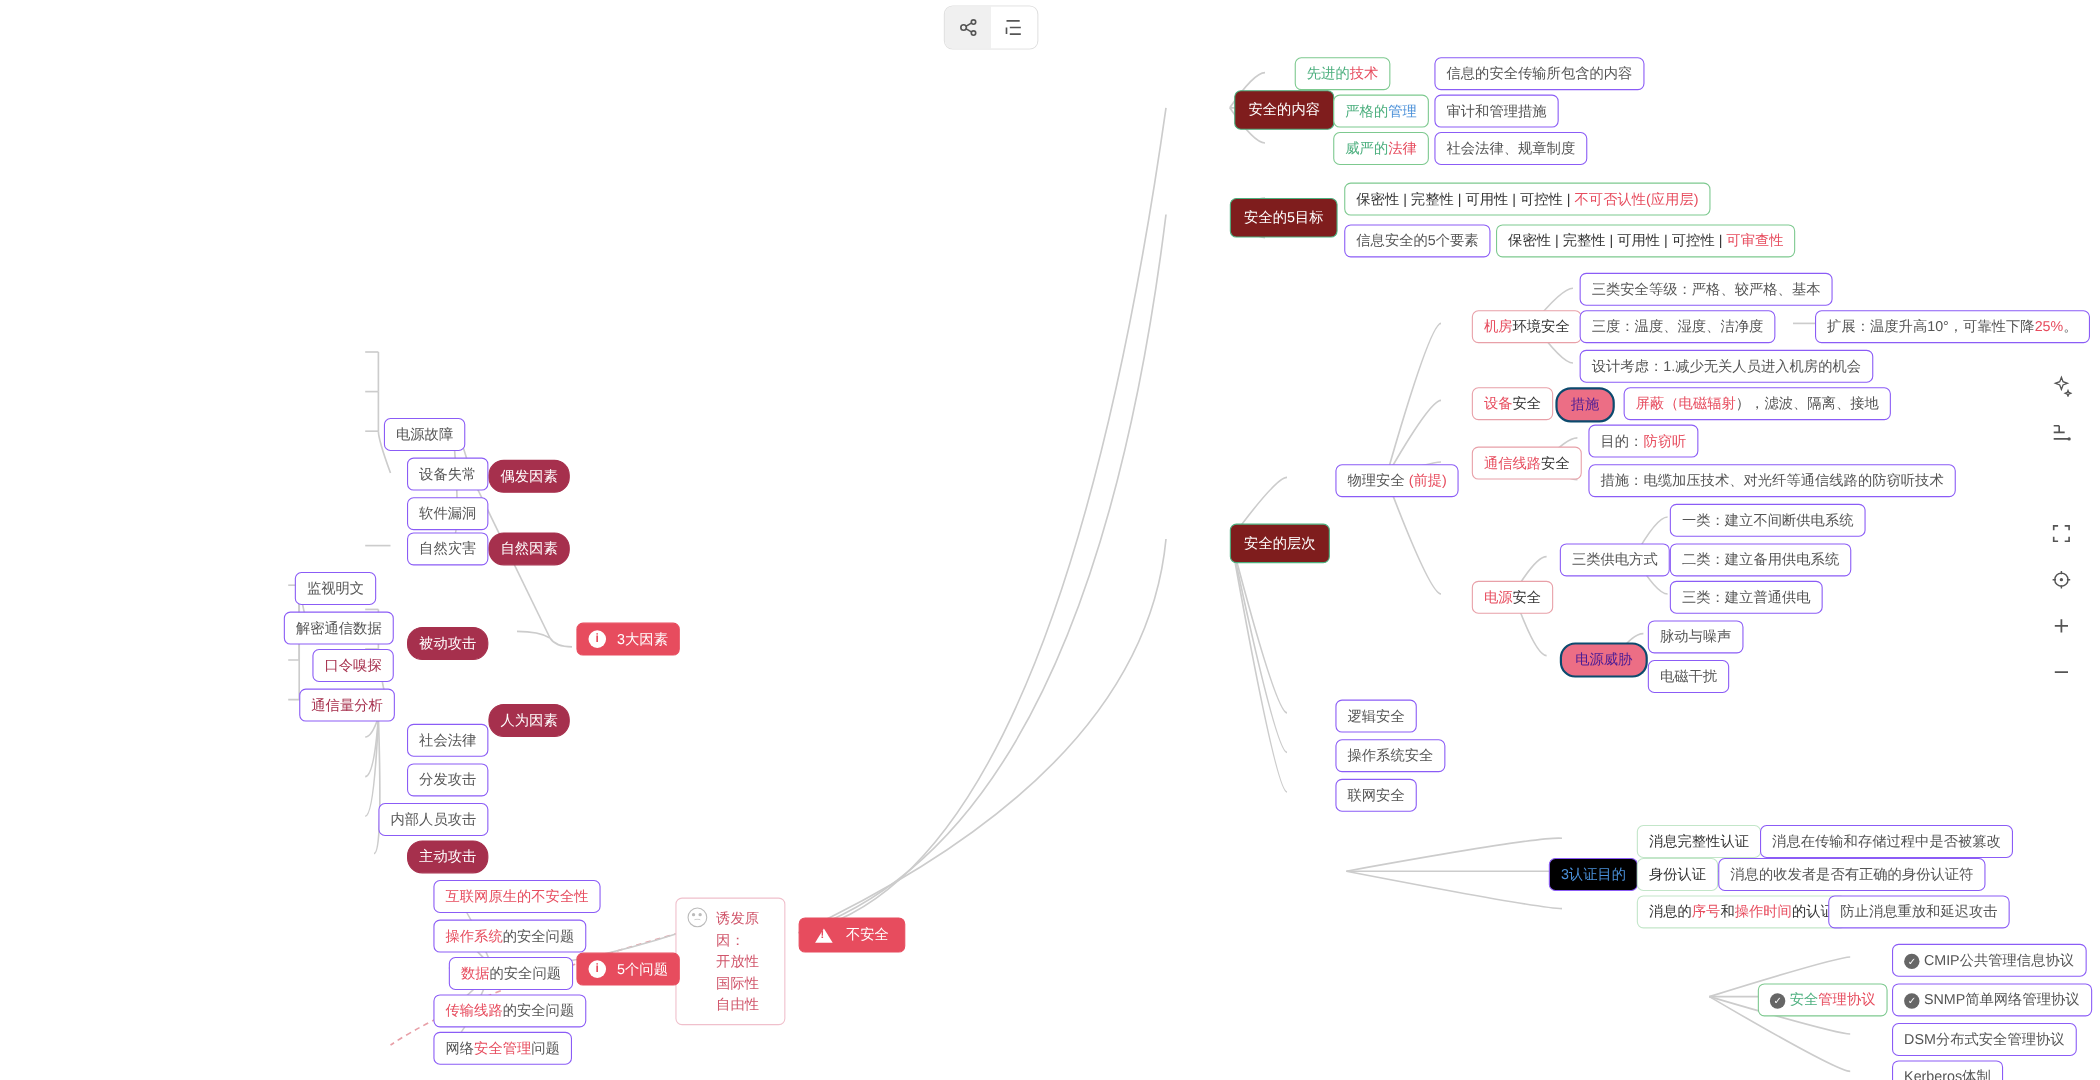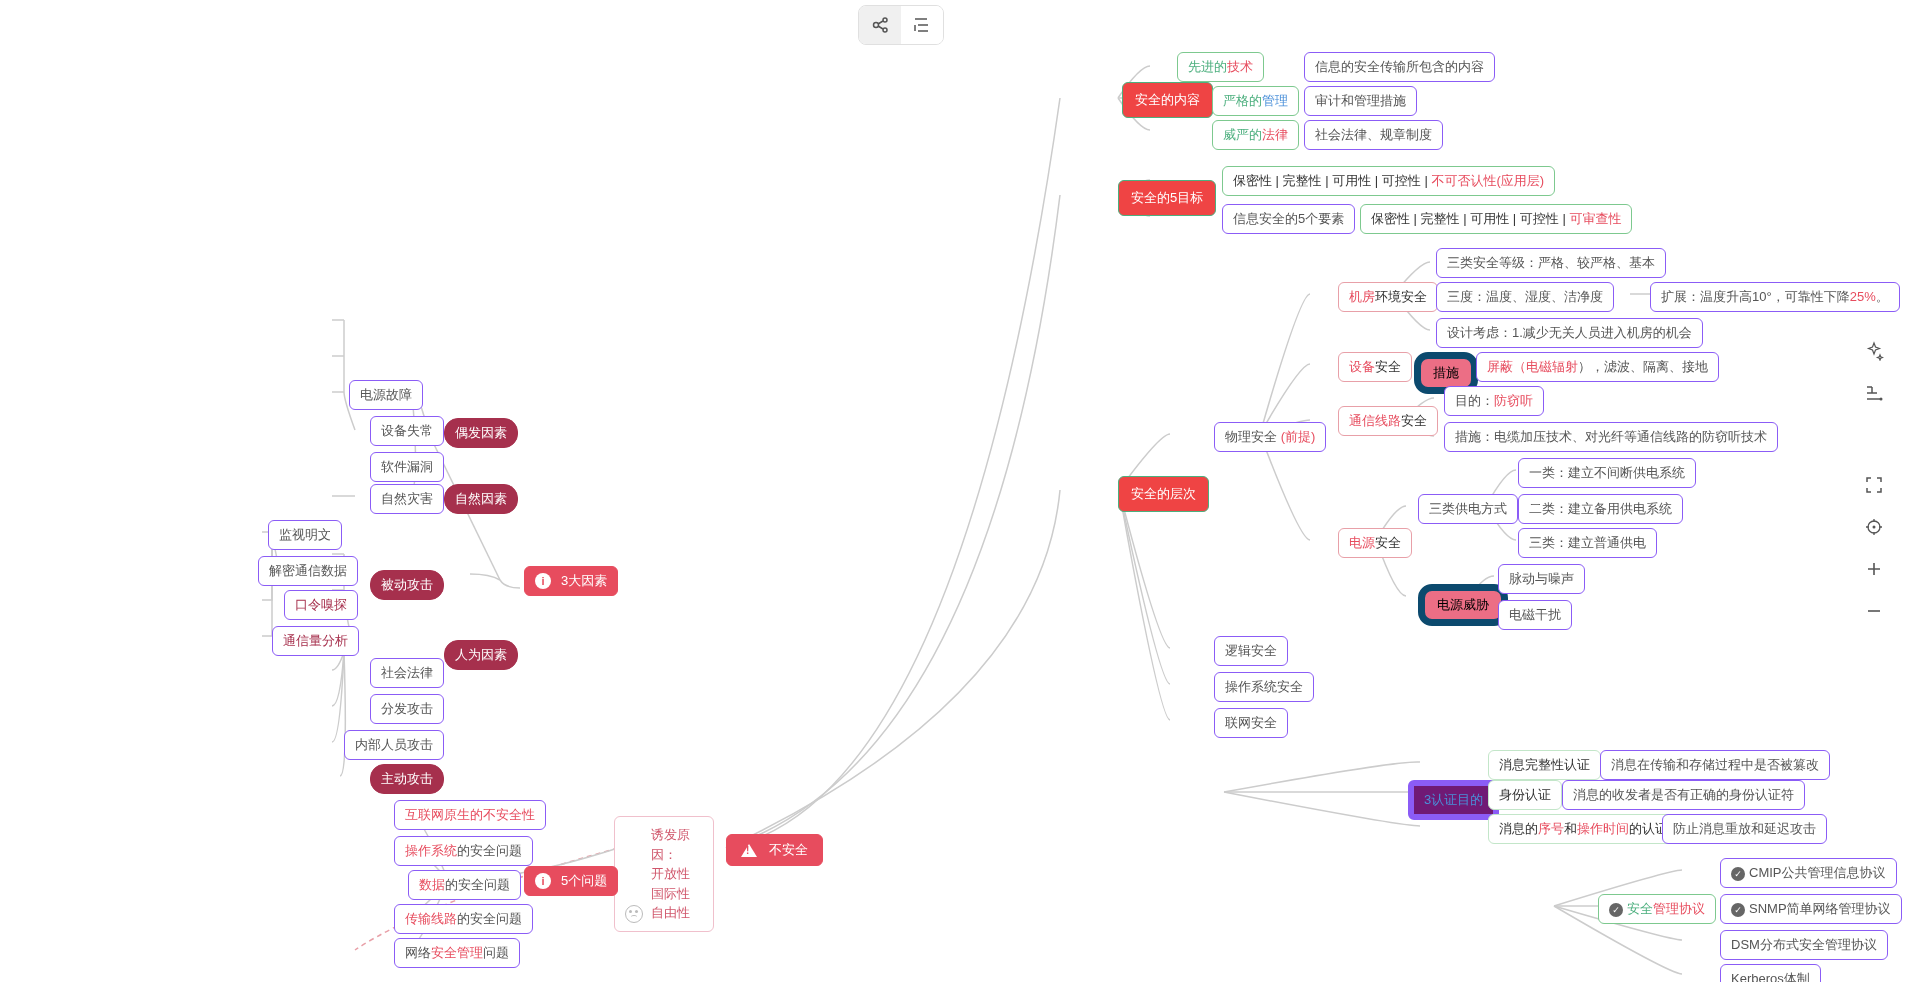--- a/index.html
+++ b/index.html
@@ -4,42 +4,42 @@
 <style>
 *{margin:0;padding:0;box-sizing:border-box}
 body{font-family:-apple-system,"Segoe UI",sans-serif;background:#fff;width:1909px;height:982px;position:relative;overflow:hidden;font-size:13px;color:#333}
 .top-toolbar{position:absolute;top:5px;left:858px;display:flex;gap:0;background:#fff;border:1px solid #e0e0e0;border-radius:8px;overflow:hidden}
 .top-toolbar button{width:42px;height:38px;border:none;background:#fff;cursor:pointer;display:flex;align-items:center;justify-content:center;color:#666}
 .top-toolbar button.active{background:#f0f0f0}
 .right-toolbar{position:absolute;right:14px;top:330px;display:flex;flex-direction:column;gap:0}
 .right-toolbar button{width:42px;height:42px;border:none;background:transparent;cursor:pointer;display:flex;align-items:center;justify-content:center;color:#666}
 .right-toolbar .group-top{margin-bottom:50px}
 .node{position:absolute;padding:5px 10px;border-radius:6px;white-space:nowrap;font-size:13px}
-.node-fill-green{background:#ef4444;color:#fff;border:1px solid #4caf7e}
+.node-fill-green{background:#7f1d1d;color:#fff;border:1px solid #4caf7e}
 .node-fill-darkred{background:#a6304d;color:#fff;border:1px solid #a6304d}
 .node-fill-red{background:#e74c5e;color:#fff;border:1px solid #e74c5e;padding:6px 14px;display:flex;align-items:center;gap:6px}
-.node-fill-pink{background:#ec6e85;color:#000000;border:7px solid #0c4a6e;padding:5px 12px}
+.node-fill-pink{background:#ec6e85;color:#4c1d95;border:2px solid #0c4a6e;padding:5px 12px}
 .node-outline-green{background:#fff;border:1px solid #7dc98f}
 .node-outline-lightgreen{background:#fff;border:1px solid #c3e6c9}
-.node-outline-blue{background:#701a75;border:6px solid #8b5cf6}
+.node-outline-blue{background:#000000;border:1px solid #8b5cf6}
 .node-outline-red{background:#fff;border:1px solid #e8a0a8}
 .node-outline-pink{background:#fff;border:1px solid #f0c0cc;color:#d0566b}
 .node-outline-gray{background:#fff;border:1px solid #8b5cf6;color:#555}
 .text-red{color:#e74c5e}
 .text-green{color:#4caf7e}
 .text-blue{color:#4a90d9}
 .text-drk{color:#a6304d}
 .info-icon{display:inline-flex;width:16px;height:16px;border-radius:50%;background:#fff;color:#e74c5e;align-items:center;justify-content:center;font-size:11px;font-weight:bold;margin-right:4px}
 .warn-icon{display:inline-flex;width:0;height:0;border-left:8px solid transparent;border-right:8px solid transparent;border-bottom:13px solid #fff;position:relative;margin-right:6px}
 .warn-icon::after{content:"!";position:absolute;left:-3px;top:1px;color:#e74c5e;font-size:10px;font-weight:bold}
 .check-icon{display:inline-flex;width:14px;height:14px;border-radius:50%;background:#666;color:#fff;align-items:center;justify-content:center;font-size:9px;margin-right:4px}
 .face-icon{display:inline-flex;width:18px;height:18px;border:1.5px solid #bbb;border-radius:50%;position:relative;margin-right:8px;flex-shrink:0}
 .face-icon::before{content:"";position:absolute;width:3px;height:3px;background:#bbb;border-radius:50%;top:4px;left:3px;box-shadow:6px 0 #bbb}
 .face-icon::after{content:"";position:absolute;width:6px;height:3px;border-top:1.5px solid #bbb;border-radius:50% 50% 0 0;bottom:3px;left:5px}
-.multiline{white-space:normal;line-height:1.5;display:flex;align-items:flex-end}
+.multiline{white-space:normal;line-height:1.5;display:flex;align-items:flex-start}
 svg.connectors{position:absolute;top:0;left:0;width:1909px;height:982px;pointer-events:none}
 svg.connectors path{fill:none;stroke:#ccc;stroke-width:1.5}
 svg.connectors path.red-dash{stroke:#e8a0a8;stroke-dasharray:5 4}
 </style>
 </head>
 <body>
 
 <svg class="connectors">
 
   <path d="M520 588 Q505 588 500 580"></path>

